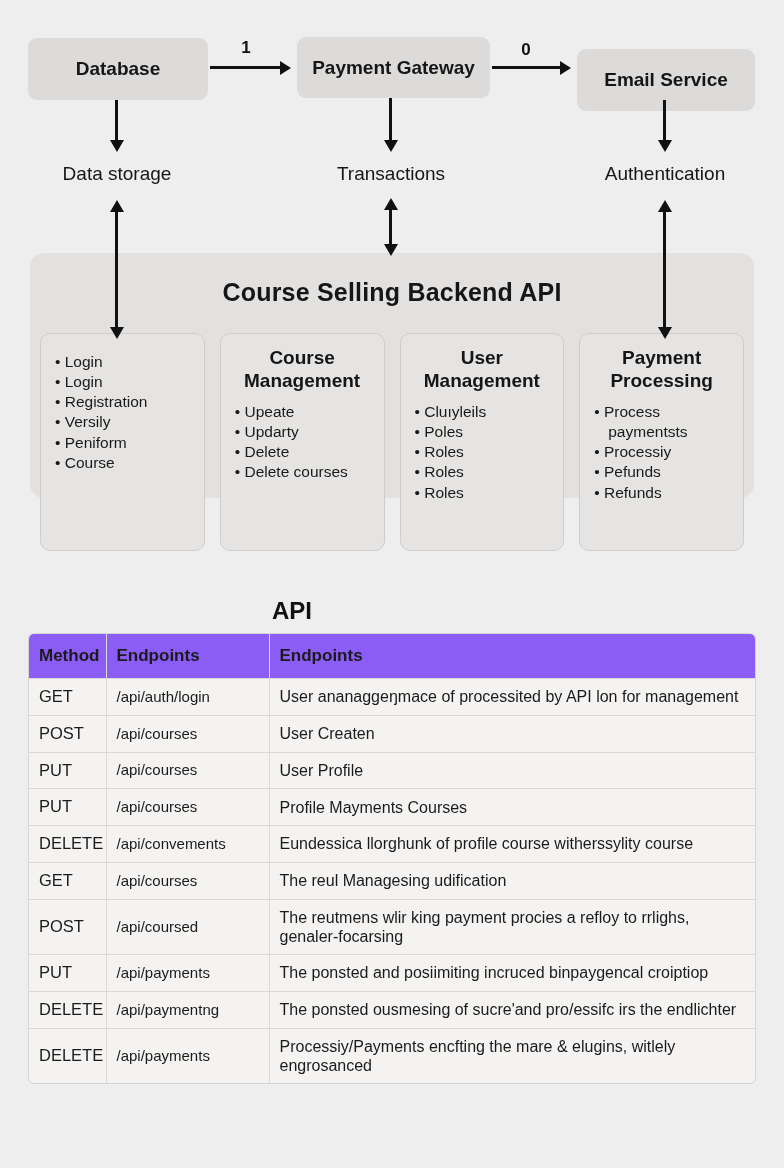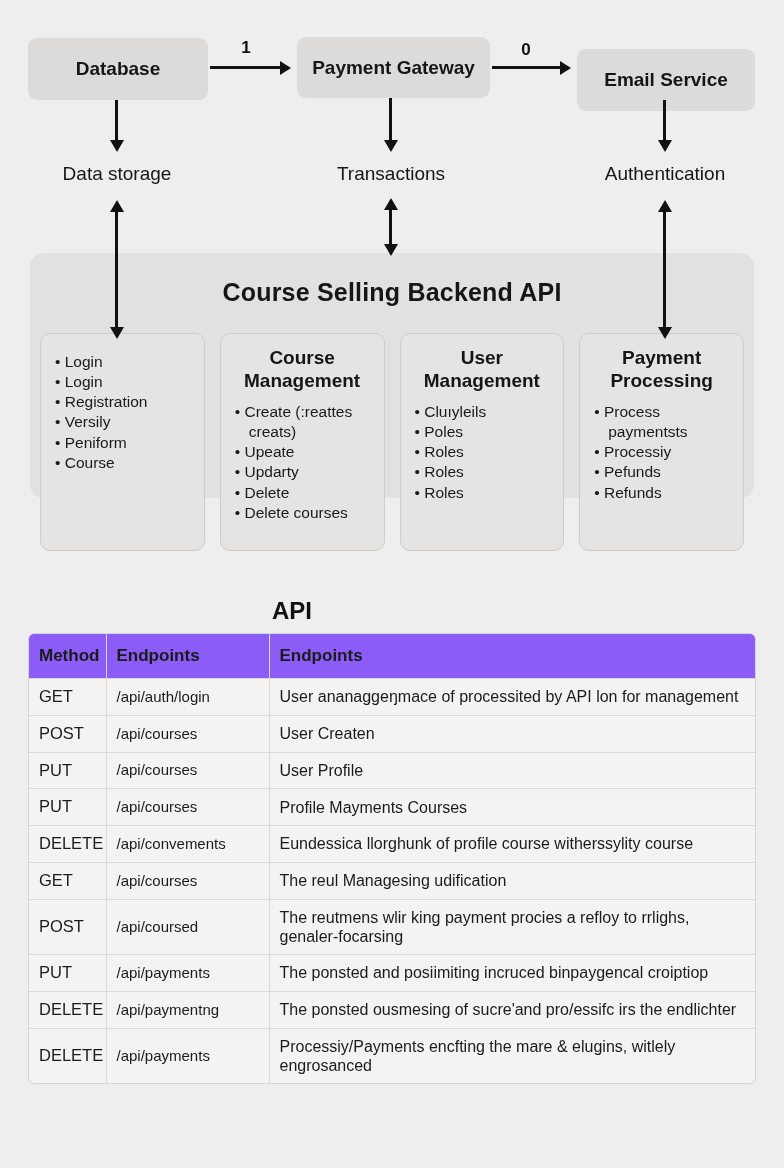--- a/index.html
+++ b/index.html
@@ -117,21 +117,20 @@
           <li class="module-item">Registration</li>
           <li class="module-item">Versily</li>
           <li class="module-item">Peniform</li>
           <li class="module-item">Course</li>
         </ul>
   </div>
 
   <div class="module-card">
     <div class="module-title">Course Management</div>
     <ul class="module-list">
-          <li class="module-item">Create (:reattes creats)</li>
           <li class="module-item">Upeate</li>
           <li class="module-item">Updarty</li>
           <li class="module-item">Delete</li>
           <li class="module-item">Delete courses</li>
         </ul>
   </div>
 
   <div class="module-card">
     <div class="module-title">User Management</div>
     <ul class="module-list">

